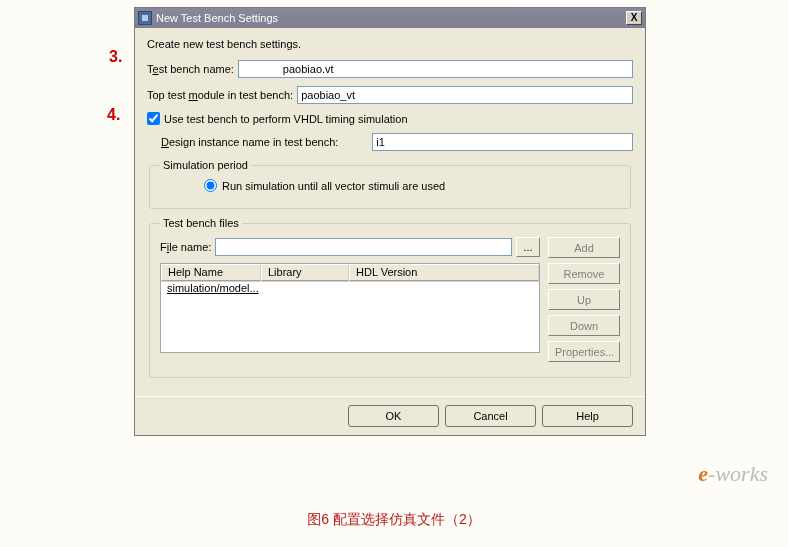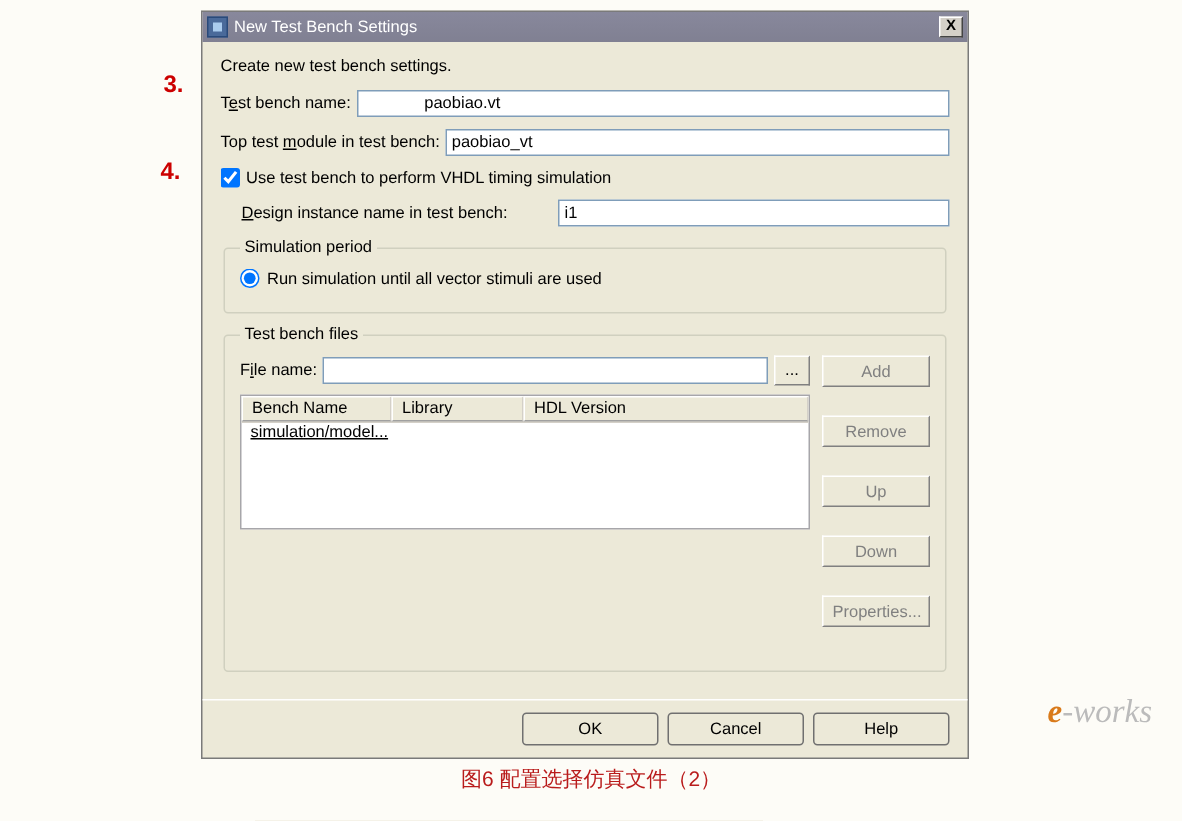--- a/index.html
+++ b/index.html
@@ -91,21 +91,21 @@
       pointer-events: none;
     }
     .indent { margin-left: 14px; }
     fieldset {
       border: 1px solid #d0d0bf;
       border-radius: 3px;
       padding: 8px 10px 10px 10px;
       margin-bottom: 8px;
     }
     legend { padding: 0 3px; font-size: 11px; }
-    .radio-row { display: flex; align-items: flex-end; margin-bottom: 6px; }
+    .radio-row { display: flex; align-items: flex-end; margin-bottom: 6px; margin-left: 44px; }
     .radio-row input { margin: 0 5px 0 0; }
     .small-input { width: 100px; margin: 0 4px; }
     .dropdown-dis {
       border: 1px solid #a7a6aa;
       background: #ece9d8;
       height: 18px; width: 44px;
       display: inline-flex; align-items: center;
       padding: 0 3px; color: #808080;
       position: relative;
       justify-content: space-between;
@@ -130,21 +130,21 @@
       padding: 0;
     }
     .side-btn {
       width: 72px; height: 21px;
       background: #ece9d8;
       border: 1px solid #fff;
       border-right-color: #808080;
       border-bottom-color: #808080;
       font-size: 11px;
       color: #808080;
-      margin-bottom: 19px;
+      margin-bottom: 5px;
       cursor: default;
     }
     .files-layout { display: flex; gap: 8px; }
     .files-left { flex: 1; }
     .files-right { display: flex; flex-direction: column; align-items: flex-end; }
     .table-wrap {
       border: 1px solid #a7a6aa;
       background: #fff;
       height: 90px;
       margin-top: 6px;
@@ -262,21 +262,21 @@
       <legend>Test bench files</legend>
       <div class="files-layout">
         <div class="files-left">
           <div class="row" style="margin-bottom:0">
             <label><span>F</span><span class="ul">i</span><span>le name:</span></label>
             <input type="text" style="flex: 1 1 0%; margin-right: 4px;" value="">
             <button class="browse-btn">...</button>
           </div>
           <div class="table-wrap">
             <div class="table-header">
-              <div class="th th1">Bench Name</div>
+              <div class="th th1">Help Name</div>
               <div class="th th2">Library</div>
               <div class="th th3">HDL Version</div>
             </div>
             <div class="table-row">
               <div class="td td1">simulation/model...</div>
               <div class="td td2"></div>
               <div class="td td3"></div>
             </div>
           </div>
         </div>

